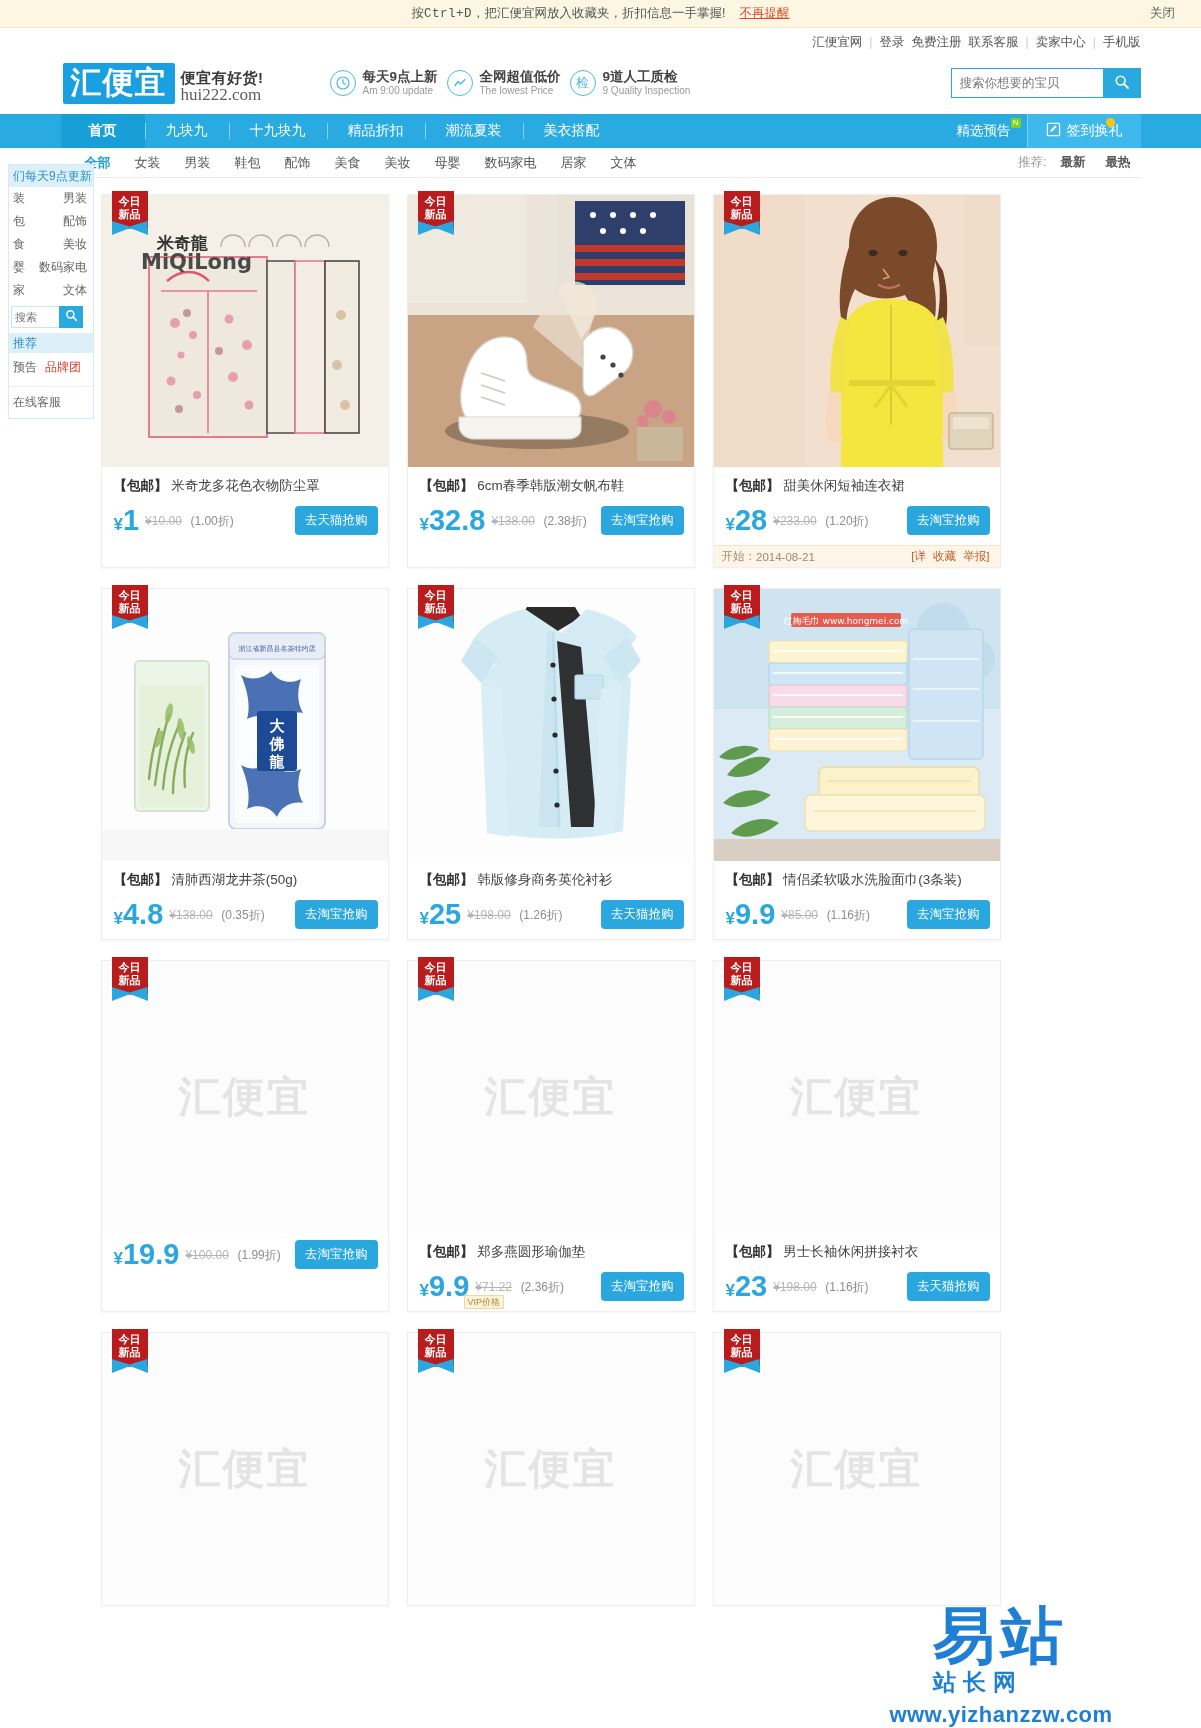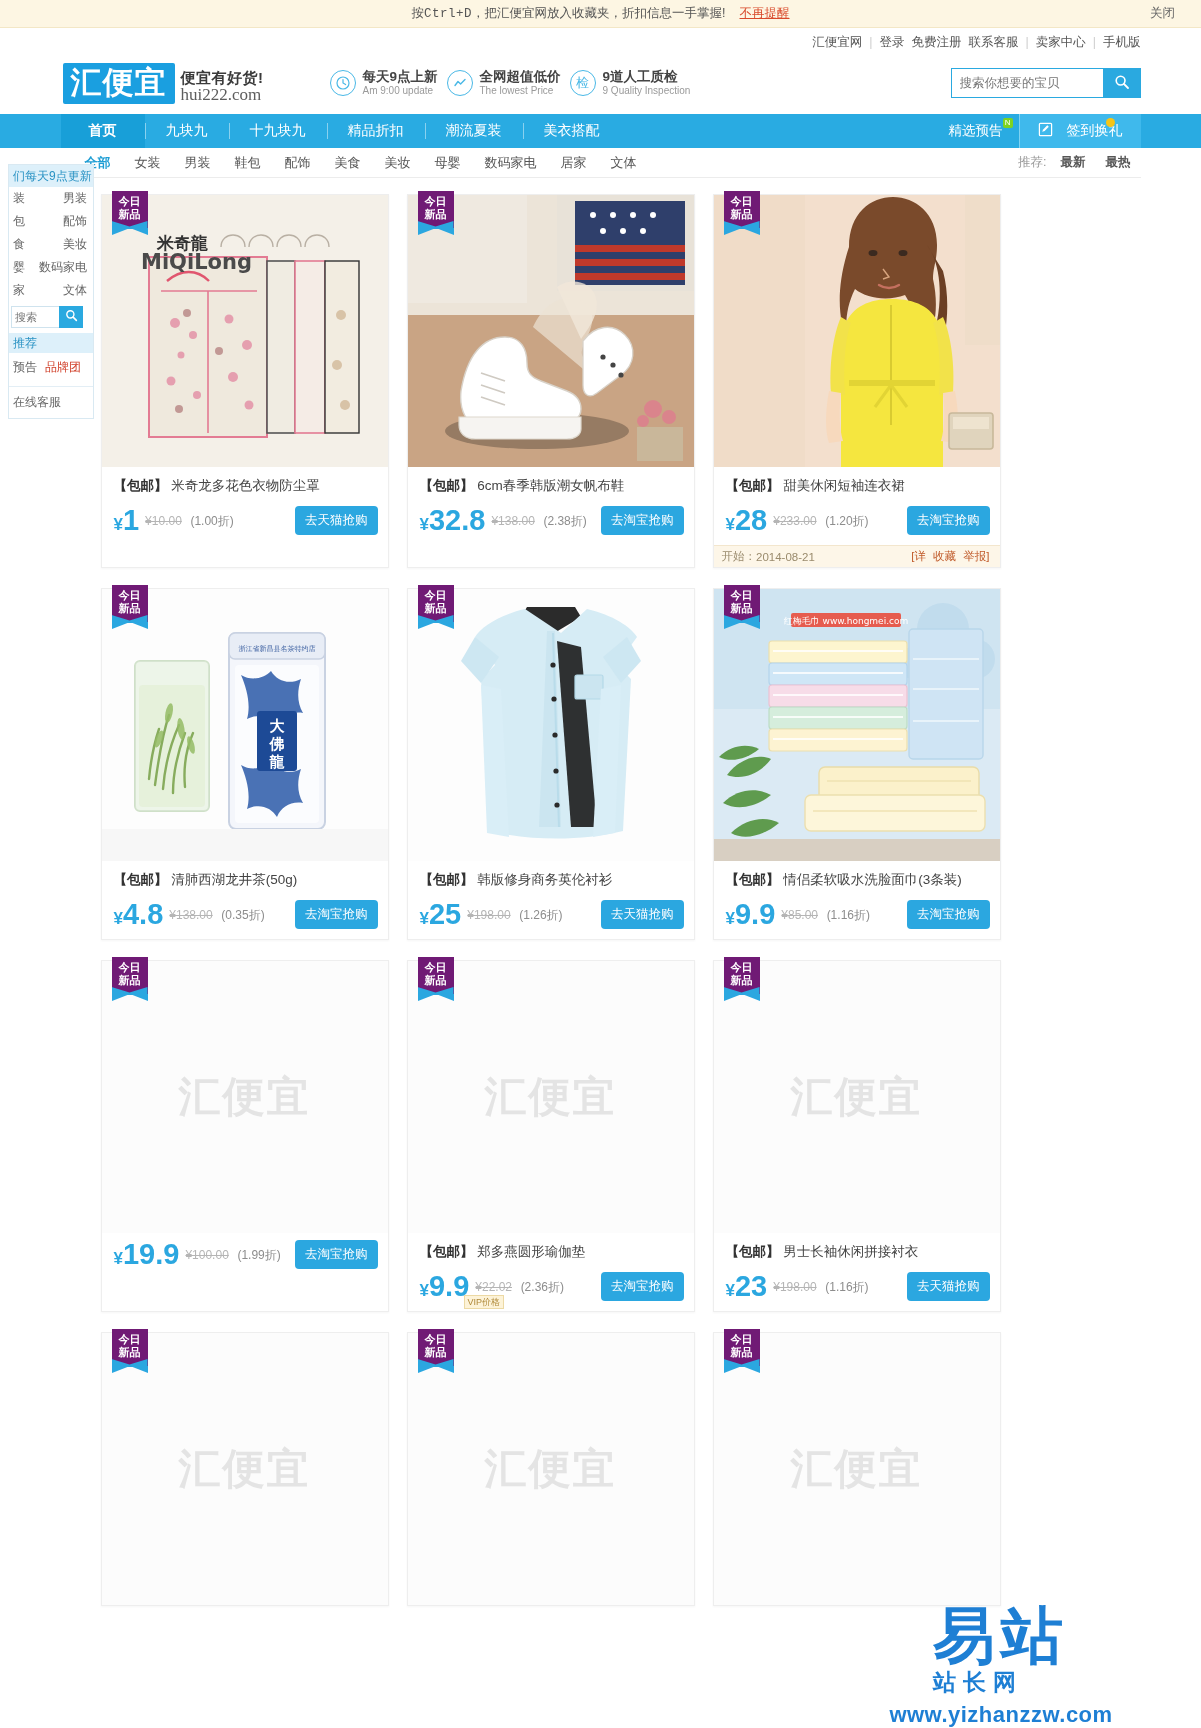--- a/index.html
+++ b/index.html
@@ -84,21 +84,21 @@
   }
   .mainnav .item.home{ background:#189fd8; font-weight:bold; padding:0 28px;}
   .mainnav .item.home::before{ display:none; }
   .mainnav .right{ margin-left:auto; display:flex; align-items:stretch; }
   .mainnav .pre{ display:flex;align-items:center;padding:0 16px;color:#fff;font-size:13.5px;cursor:pointer;position:relative;}
   .mainnav .pre .nbadge{
     position:absolute; top:4px; right:6px; background:#7ed321; color:#fff;
     font-size:8px; line-height:10px; padding:0 2px; border-radius:2px;
   }
   .mainnav .sign{
-    display:flex;align-items:center;gap:14px;padding:0 18px;color:#fff;font-size:14px;cursor:pointer;
+    display:flex;align-items:center;gap:6px;padding:0 18px;color:#fff;font-size:14px;cursor:pointer;
     background:#3fb9ec; position:relative; border-left:1px solid #7fd2f2;
   }
   .mainnav .sign .dot{
     position:absolute; top:4px; right:26px; width:9px;height:9px;border-radius:50%;background:#f5c518;
   }
 
   
   .catbar{
     width:1080px; margin:0 auto; height:30px;
     display:flex; align-items:center; border-bottom:1px solid #ececec;
@@ -143,21 +143,21 @@
   .grid{
     width:1000px; margin:0 auto; padding-top:16px;
     display:flex; flex-wrap:wrap; gap:20px 18px;
   }
   .card{
     width:288px; background:#fff; border:1px solid #eee;
     position:relative; box-shadow:0 1px 2px rgba(0,0,0,.04);
   }
   .ribbon{
     position:absolute; left:10px; top:-4px; width:36px; z-index:3;
-    background:#701a75; color:#fff; font-size:11px; line-height:13px;
+    background:#b91c1c; color:#fff; font-size:11px; line-height:13px;
     text-align:center; padding:4px 0 7px 0; font-weight:bold;
   }
   .ribbon::after{
     content:""; position:absolute; left:0; right:0; bottom:-1px; height:8px;
     background:#2ba7e0;
     clip-path:polygon(0 0,50% 70%,100% 0,100% 100%,0 100%);
     -webkit-clip-path:polygon(0 0,50% 70%,100% 0,100% 100%,0 100%);
     background:#2ba7e0;
   }
   .ribbon .tip{
@@ -761,21 +761,21 @@
     <div class="thumb ph">
       <span class="wm">汇便宜</span>
     </div>
     <div class="title">
       <b>【包邮】</b>
       <span>郑多燕圆形瑜伽垫</span>
     </div>
     <div class="priceline">
       <span class="price"><span class="yen">¥</span><span class="num">9.9</span></span>
       <span class="meta">
-        <span class="old">¥22.02</span>
+        <span class="old">¥71.22</span>
         <span class="disc">(2.36折)</span>
       </span>
       <span class="vip">VIP价格</span>
       <button class="buy">去淘宝抢购</button>
     </div>
   </div>
 
   <div class="card">
     <div class="ribbon">
       <span>今日</span><br>

